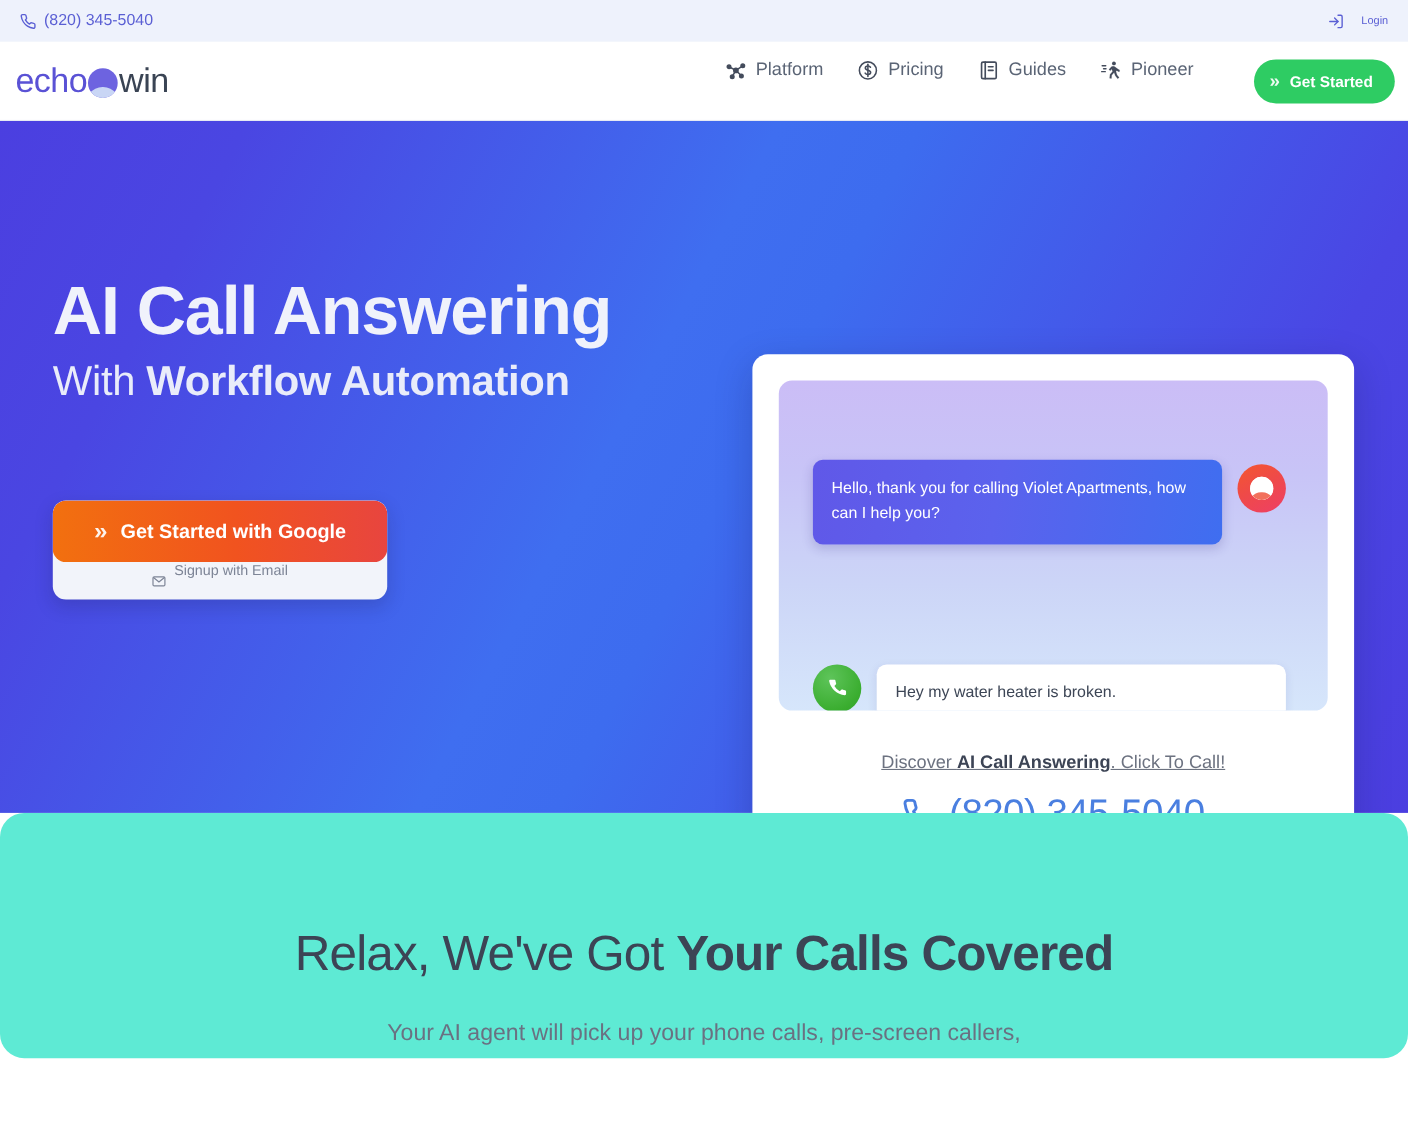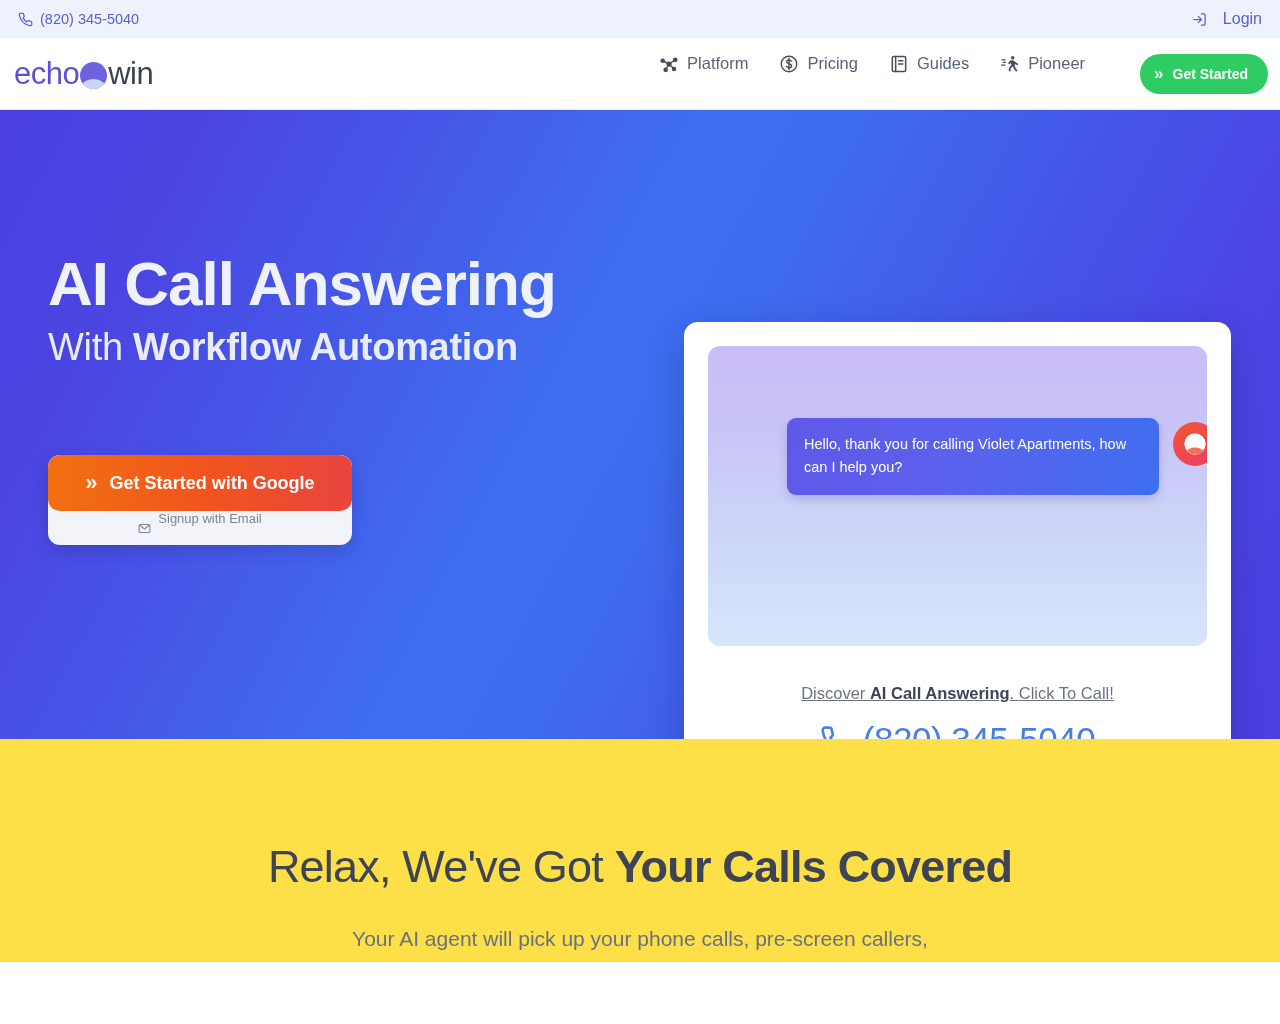--- a/index.html
+++ b/index.html
@@ -25,21 +25,21 @@
     align-items: center;
     gap: 7px;
     color: #5a5fd4;
     font-size: 14.5px;
   }
   .topbar-login {
     display: flex;
     align-items: center;
     gap: 16px;
     color: #5a5fd4;
-    font-size: 16px;
+    font-size: 10px;
     cursor: pointer;
   }
   .ico { display: inline-flex; align-items: center; justify-content: center; }
 
   
   .nav {
     height: 72px;
     background: #ffffff;
     display: flex;
     align-items: center;
@@ -210,21 +210,20 @@
     position: relative;
     overflow: hidden;
   }
   .msg-agent-row {
     position: absolute;
     left: 31px;
     top: 72px;
     display: flex;
     align-items: flex-start;
     gap: 14px;
-    margin-left: 48px;
   }
   .bubble-agent {
     width: 372px;
     padding: 15px 17px;
     border-radius: 9px;
     background: linear-gradient(100deg, #6058e8 0%, #5b62ed 45%, #3f6ef0 100%);
     color: #ffffff;
     font-size: 14.5px;
     line-height: 1.62;
     box-shadow: 0 4px 10px rgba(40,30,120,.18);
@@ -312,24 +311,25 @@
     gap: 12px;
     margin-top: 17px;
     color: #4a7fe0;
     font-size: 35px;
     cursor: pointer;
     letter-spacing: -0.5px;
   }
 
   
   .section2 {
-    background: #fde047;
+    background: #5eead4;
     height: 223px;
     padding-top: 102px;
     text-align: center;
+    border-radius: 22px;
   }
   .s2-title {
     font-size: 45px;
     color: #3c4455;
     font-weight: 400;
     letter-spacing: -0.8px;
   }
   .s2-title b { font-weight: 700; }
   .s2-sub {
     margin-top: 30px;
@@ -462,20 +462,28 @@
 
     <div class="chat-panel">
 
       <div class="msg-agent-row">
         <div class="bubble-agent">Hello, thank you for calling Violet Apartments, how can I help you?</div>
         <div class="avatar-agent">
           <span class="orb-wave"></span>
         </div>
       </div>
 
+      <div class="msg-user-row">
+        <div class="avatar-user">
+          <svg width="22" height="22" viewBox="0 0 24 24" fill="#ffffff">
+            <path d="M6.6 3.2h2.6c.6 0 1.1.4 1.2 1 .1.9.3 1.7.6 2.5.2.5 0 1-.3 1.3L9.3 9.4a14.5 14.5 0 0 0 5.3 5.3l1.4-1.4c.4-.4.9-.5 1.4-.3.8.3 1.6.5 2.5.6.6.1 1 .6 1 1.2v2.6c0 .7-.6 1.3-1.3 1.2A17.6 17.6 0 0 1 4.1 4.5c-.1-.7.5-1.3 1.2-1.3z"></path>
+          </svg>
+        </div>
+        <div class="bubble-user">Hey my water heater is broken.</div>
+      </div>
 
     </div>
 
     <div class="card-caption">
       <span>Discover </span><b>AI Call Answering</b><span>. Click To Call!</span>
     </div>
 
     <div class="card-phone">
       <span class="ico">
         <svg width="31" height="31" viewBox="0 0 24 24" fill="none" stroke="#4a7fe0" stroke-width="2" stroke-linecap="round" stroke-linejoin="round">

